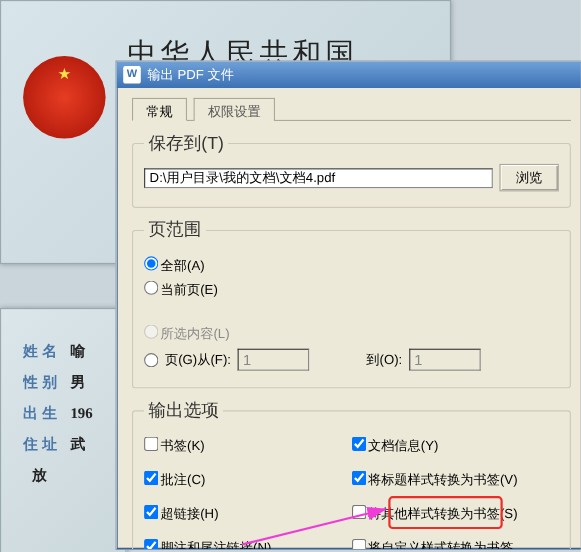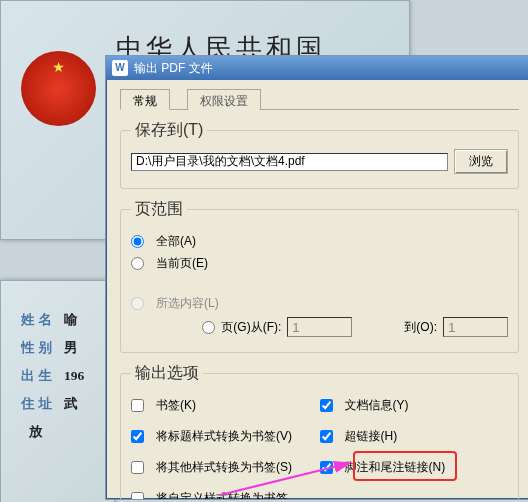--- a/index.html
+++ b/index.html
@@ -97,21 +97,21 @@
     display: flex;
     border-bottom: 1px solid #aca899;
     font-size: 12px;
     height: 22px;
   }
   .tab {
     padding: 3px 12px 2px;
     border: 1px solid #aca899;
     border-bottom: none;
     background: #ece9d8;
-    margin-right: 17px;
+    margin-right: 6px;
     cursor: default;
     position: relative;
     top: 1px;
   }
   .tab.active {
     background: #ece9d8;
     border-bottom: 1px solid #ece9d8;
   }
   .tab.inactive { color: #555; }
   fieldset {
@@ -142,32 +142,31 @@
     background: #ece9d8;
     border: 1px solid #aca899;
     box-shadow: 1px 1px 0 #fff inset, -1px -1px 0 #888 inset;
     font-size: 12px;
     padding: 3px 14px;
     text-align: center;
     cursor: default;
   }
   .radio-row, .check-row {
     display: flex;
-    align-items: center;
-    gap: 12px;
+    align-items: flex-start;
+    gap: 2px;
     margin: 5px 0;
     font-size: 12px;
   }
   .radio-row input, .check-row input { margin: 0; }
   .radio-row.disabled { color: #888; margin-top: 23px; }
   .page-range .range-line {
     display: flex;
     align-items: center;
     gap: 6px;
-    justify-content: flex-end;
   }
   .spinner {
     width: 65px;
     background: #ece9d8;
     border: 1px inset #888;
     color: #888;
     padding: 1px 4px;
     height: 20px;
   }
   .opts-grid {
@@ -256,20 +255,24 @@
         <label class="check-row">
             <input type="checkbox" style="">
             <span>书签(K)</span>
           </label>
         <label class="check-row">
             <input type="checkbox" checked="" style="">
             <span>文档信息(Y)</span>
           </label>
         <label class="check-row">
             <input type="checkbox" checked="" style="">
+            <span>批注(C)</span>
+          </label>
+        <label class="check-row">
+            <input type="checkbox" checked="" style="">
             <span>将标题样式转换为书签(V)</span>
           </label>
         <label class="check-row">
             <input type="checkbox" checked="" style="">
             <span>超链接(H)</span>
           </label>
         <label class="check-row">
             <input type="checkbox" style="">
             <span>将其他样式转换为书签(S)</span>
           </label>

